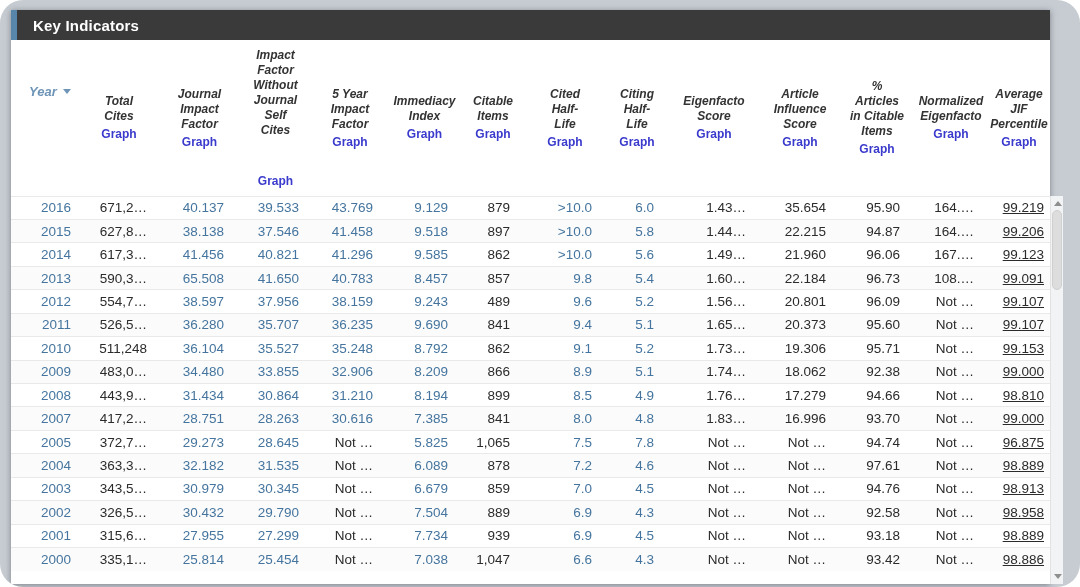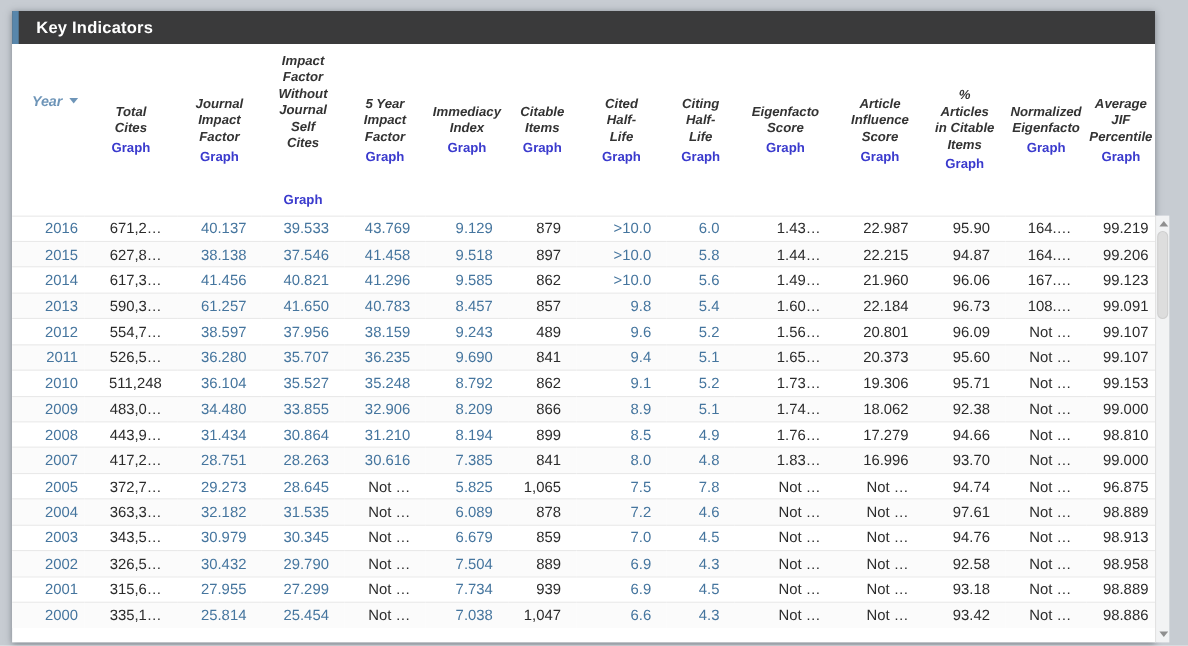--- a/index.html
+++ b/index.html
@@ -2,42 +2,42 @@
 <html style="--page-bg: #c7ccd2; --titlebar-bg: #3a3a3b; --titlebar-accent: #5886ab; --title-text: #ffffff; --link-blue: #45759e; --year-header-blue: #6e95b8; --graph-link-blue: #3a3acd; --cell-text: #2b2b2b;"><head>
 <meta charset="utf-8">
 <style>
   :root{
     --page-bg:#c7ccd2; --titlebar-bg:#3a3a3b; --titlebar-accent:#5886ab;
     --title-text:#ffffff; --link-blue:#45759e; --year-header-blue:#6e95b8;
     --graph-link-blue:#3a3acd; --cell-text:#2b2b2b;
   }
   *{margin:0;padding:0;box-sizing:border-box;}
   body{font-family:"Liberation Sans",sans-serif;}
-  .page{position:relative;width:1080px;height:587px;background:var(--page-bg);overflow:hidden;}
+  .page{position:relative;width:1080px;height:587px;background:var(--page-bg);overflow:hidden;border-radius:23px;}
   .panel{position:absolute;left:11px;top:10px;width:1039px;height:574px;background:#fff;
          box-shadow:0 1px 6px rgba(50,55,65,.5);overflow:hidden;}
   .titlebar{position:relative;height:30px;background:var(--titlebar-bg);display:flex;align-items:center;}
   .titlebar .accent{width:6px;height:100%;background:var(--titlebar-accent);flex:none;}
   .titlebar .title{color:var(--title-text);font-weight:bold;font-size:15px;margin-left:16px;letter-spacing:.2px;}
   table{border-collapse:collapse;table-layout:fixed;width:1039px;background:#fff;}
   thead th{height:156px;vertical-align:middle;padding:0 2px;overflow:hidden;font-weight:bold;}
   .th-wrap{display:block;}
   .th-line{font-size:12px;line-height:15px;color:#333;text-align:center;white-space:nowrap;overflow:hidden;font-style:italic;}
   .graph-link{font-size:12px;line-height:14px;color:var(--graph-link-blue);text-align:center;margin-top:3px;cursor:pointer;}
   .graph-gap{margin-top:36px;}
   th.th-year{text-align:left;padding-left:18px;}
   th.th-year .th-wrap{transform:translateY(-26px);}
   th.th-year .th-line{text-align:left;color:var(--year-header-blue);font-size:13px;}
   .sort-arrow{display:inline-block;width:0;height:0;border-left:4px solid transparent;
               border-right:4px solid transparent;border-top:5px solid var(--year-header-blue);
               margin-left:6px;vertical-align:2px;}
   tbody td{border-top:1px solid #e9e9e9;height:23.45px;font-size:13.5px;color:var(--cell-text);
            text-align:right;padding:0 14px 0 0;white-space:nowrap;overflow:hidden;}
   tbody td:first-child{padding-right:6px;}
-  tbody td:last-child{padding-right:6px;}
+  tbody td:last-child{padding-right:6px;text-decoration:underline;}
   tbody tr:nth-child(even){background:#fbfbfb;}
   td.lnk{color:var(--link-blue);cursor:pointer;}
   .vscroll{position:absolute;left:1050px;top:196px;width:13px;height:388px;background:#f2f3f4;
            border-left:1px solid #e2e2e2;}
   .scroll-arrow{position:absolute;left:3px;width:0;height:0;border-left:4px solid transparent;border-right:4px solid transparent;}
   .scroll-arrow.up{top:5px;border-bottom:5px solid #8f8f8f;}
   .scroll-arrow.down{bottom:5px;border-top:5px solid #8f8f8f;}
   .scroll-thumb{position:absolute;left:1px;top:14px;width:10px;height:80px;background:#dddddd;
                 border:1px solid #cfcfcf;border-radius:5px;}
 </style>
@@ -184,21 +184,21 @@
             <td class="lnk">2016</td>
             <td>671,2…</td>
             <td class="lnk">40.137</td>
             <td class="lnk">39.533</td>
             <td class="lnk">43.769</td>
             <td class="lnk">9.129</td>
             <td>879</td>
             <td class="lnk">&gt;10.0</td>
             <td class="lnk">6.0</td>
             <td>1.43…</td>
-            <td>22.987</td>
+            <td>35.654</td>
             <td>95.90</td>
             <td>164.…</td>
             <td>99.219</td>
           </tr>
           <tr>
             <td class="lnk">2015</td>
             <td>627,8…</td>
             <td class="lnk">38.138</td>
             <td class="lnk">37.546</td>
             <td class="lnk">41.458</td>
@@ -224,21 +224,21 @@
             <td class="lnk">5.6</td>
             <td>1.49…</td>
             <td>21.960</td>
             <td>96.06</td>
             <td>167.…</td>
             <td>99.123</td>
           </tr>
           <tr>
             <td class="lnk">2013</td>
             <td>590,3…</td>
-            <td class="lnk">61.257</td>
+            <td class="lnk">65.508</td>
             <td class="lnk">41.650</td>
             <td class="lnk">40.783</td>
             <td class="lnk">8.457</td>
             <td>857</td>
             <td class="lnk">9.8</td>
             <td class="lnk">5.4</td>
             <td>1.60…</td>
             <td>22.184</td>
             <td>96.73</td>
             <td>108.…</td>

